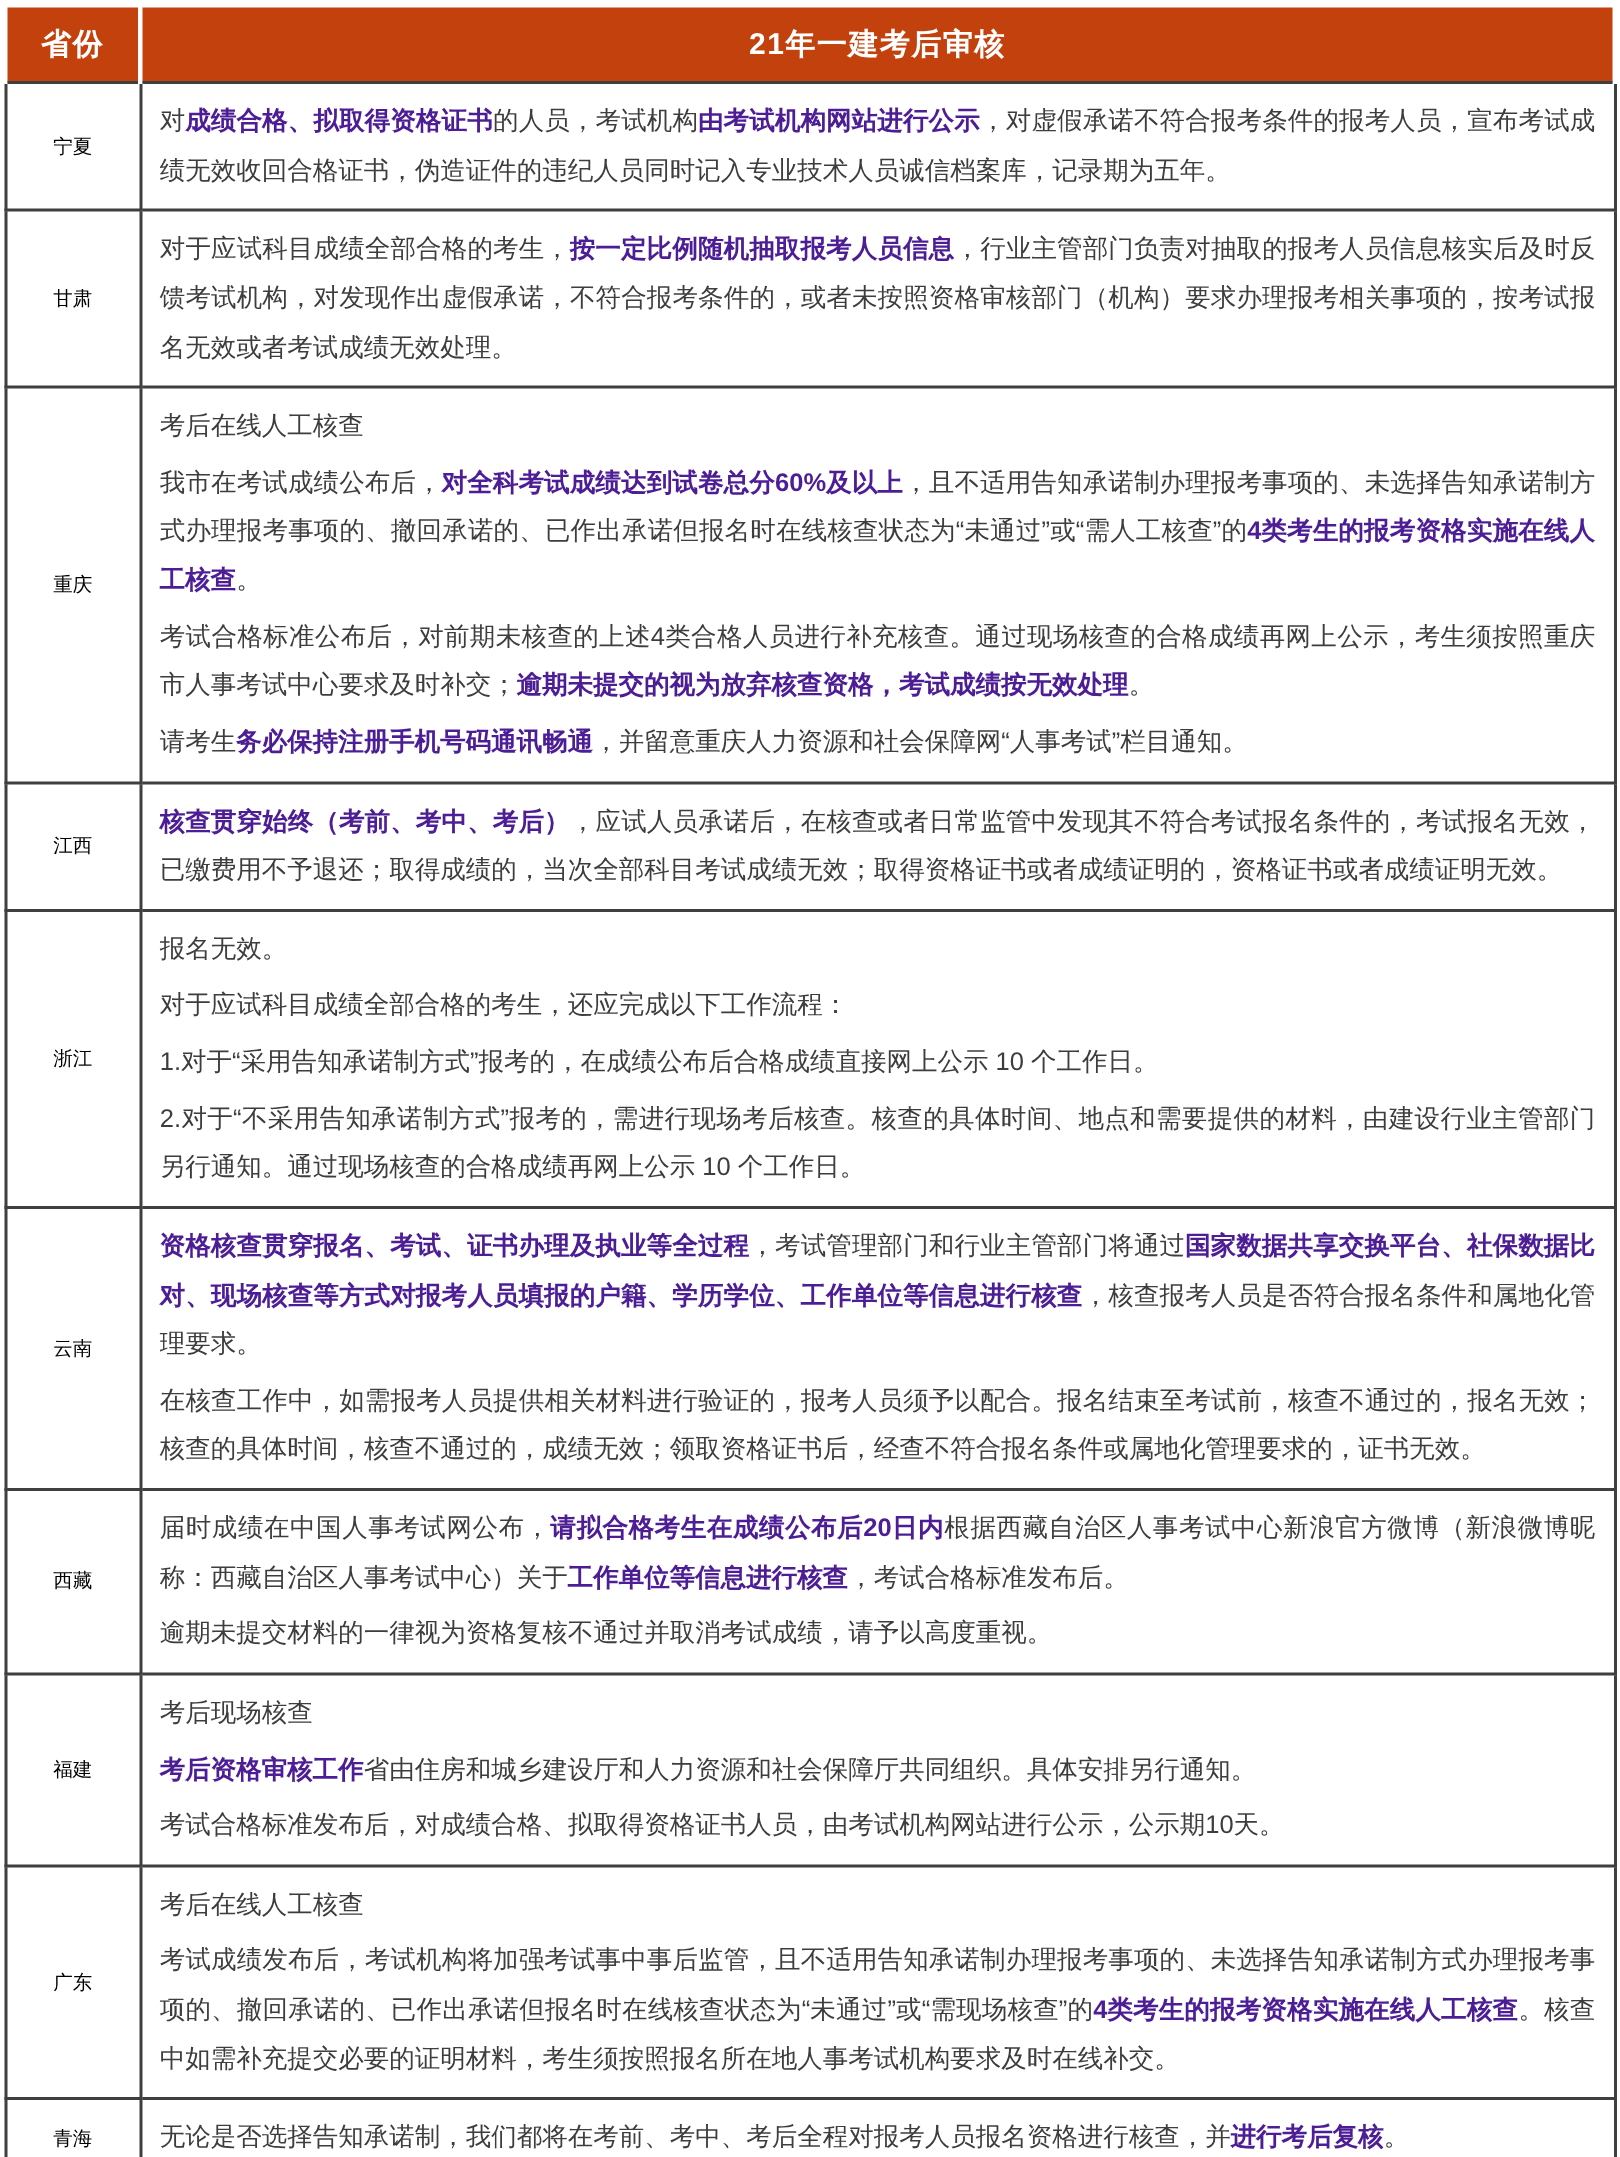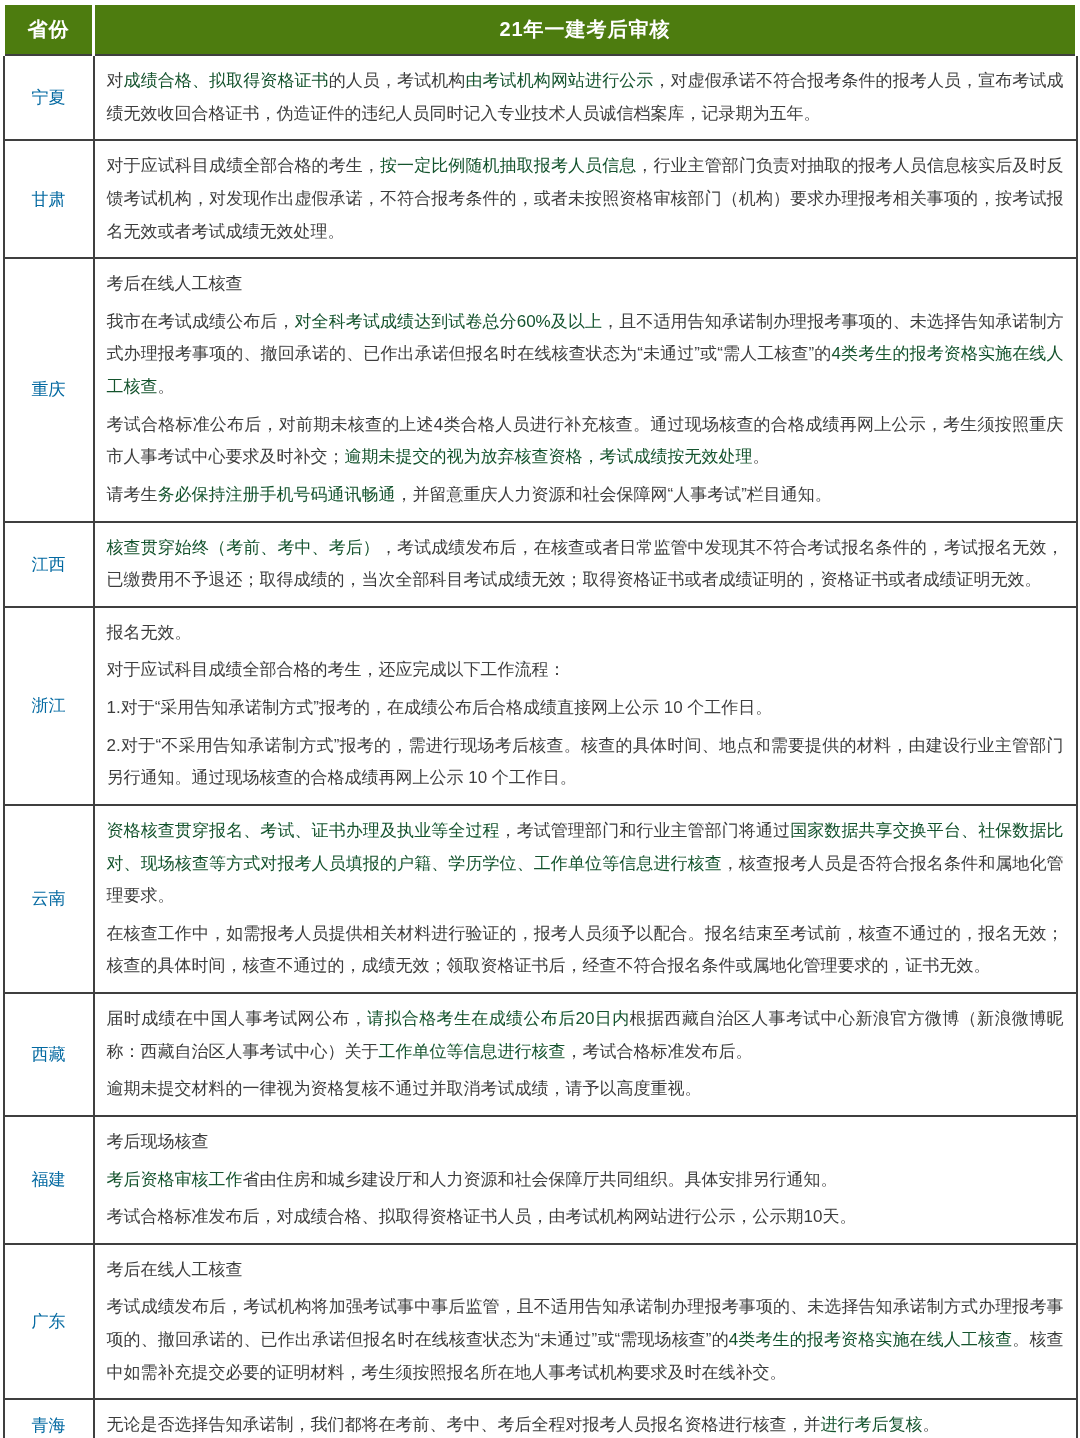--- a/index.html
+++ b/index.html
@@ -5,49 +5,49 @@
   html, body { margin: 0; padding: 0; background: #ffffff; }
   body { font-family: "Liberation Sans", "DejaVu Sans", sans-serif; }
   .sheet { width: 1080px; box-sizing: border-box; padding: 2px; }
   table.policy-table {
     width: 100%;
     border-collapse: collapse;
     table-layout: fixed;
   }
   col.province-col { width: 90px; }
   th.header-cell {
-    background: #4d7c0f;
+    background: #c2410c;
     color: #ffffff;
     font-size: 20px;
     font-weight: bold;
     text-align: center;
     padding: 11px 4px;
     border: 3px solid #ffffff;
     border-bottom: 2px solid #3f3f3f;
     letter-spacing: 1px;
   }
   td.cell {
     border: 2px solid #3f3f3f;
     vertical-align: middle;
   }
   td.province {
     text-align: center;
-    font-size: 17px;
-    color: #0369a1;
+    font-size: 13px;
+    color: #000000;
     padding: 4px 2px;
   }
   td.content {
     padding: 4px 12px;
     font-size: 17px;
     color: #3d3d3d;
     line-height: 1.92;
     text-align: justify;
   }
   td.content p { margin: 5px 0; }
-  span.seg-red { color: #14532d; font-weight: normal; }
+  span.seg-red { color: #4c1d95; font-weight: bold; }
   span.seg-plain { color: #3d3d3d; font-weight: normal; }
 </style>
 </head>
 <body>
 
 <div class="sheet">
   <table class="policy-table">
     <colgroup>
       <col class="province-col">
       <col>
@@ -76,21 +76,21 @@
           <td class="cell content">
             <p><span class="seg-plain">考后在线人工核查</span></p>
             <p><span class="seg-plain">我市在考试成绩公布后，</span><span class="seg-red">对全科考试成绩达到试卷总分60%及以上</span><span class="seg-plain">，且不适用告知承诺制办理报考事项的、未选择告知承诺制方式办理报考事项的、撤回承诺的、已作出承诺但报名时在线核查状态为“未通过”或“需人工核查”的</span><span class="seg-red">4类考生的报考资格实施在线人工核查</span><span class="seg-plain">。</span></p>
             <p><span class="seg-plain">考试合格标准公布后，对前期未核查的上述4类合格人员进行补充核查。通过现场核查的合格成绩再网上公示，考生须按照重庆市人事考试中心要求及时补交；</span><span class="seg-red">逾期未提交的视为放弃核查资格，考试成绩按无效处理</span><span class="seg-plain">。</span></p>
             <p><span class="seg-plain">请考生</span><span class="seg-red">务必保持注册手机号码通讯畅通</span><span class="seg-plain">，并留意重庆人力资源和社会保障网“人事考试”栏目通知。</span></p>
           </td>
         </tr>
         <tr>
           <td class="cell province">江西</td>
           <td class="cell content">
-            <p><span class="seg-red">核查贯穿始终（考前、考中、考后）</span><span class="seg-plain">，考试成绩发布后，在核查或者日常监管中发现其不符合考试报名条件的，考试报名无效，已缴费用不予退还；取得成绩的，当次全部科目考试成绩无效；取得资格证书或者成绩证明的，资格证书或者成绩证明无效。</span></p>
+            <p><span class="seg-red">核查贯穿始终（考前、考中、考后）</span><span class="seg-plain">，应试人员承诺后，在核查或者日常监管中发现其不符合考试报名条件的，考试报名无效，已缴费用不予退还；取得成绩的，当次全部科目考试成绩无效；取得资格证书或者成绩证明的，资格证书或者成绩证明无效。</span></p>
           </td>
         </tr>
         <tr>
           <td class="cell province">浙江</td>
           <td class="cell content">
             <p><span class="seg-plain">报名无效。</span></p>
             <p><span class="seg-plain">对于应试科目成绩全部合格的考生，还应完成以下工作流程：</span></p>
             <p><span class="seg-plain">1.对于“采用告知承诺制方式”报考的，在成绩公布后合格成绩直接网上公示 10 个工作日。</span></p>
             <p><span class="seg-plain">2.对于“不采用告知承诺制方式”报考的，需进行现场考后核查。核查的具体时间、地点和需要提供的材料，由建设行业主管部门另行通知。通过现场核查的合格成绩再网上公示 10 个工作日。</span></p>
           </td>

